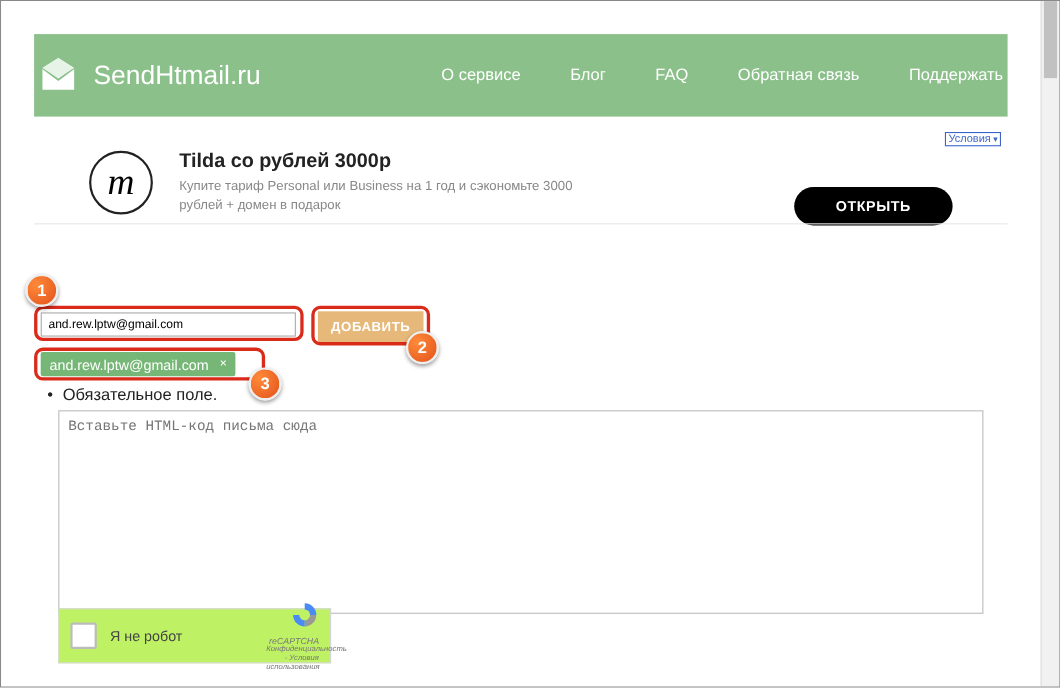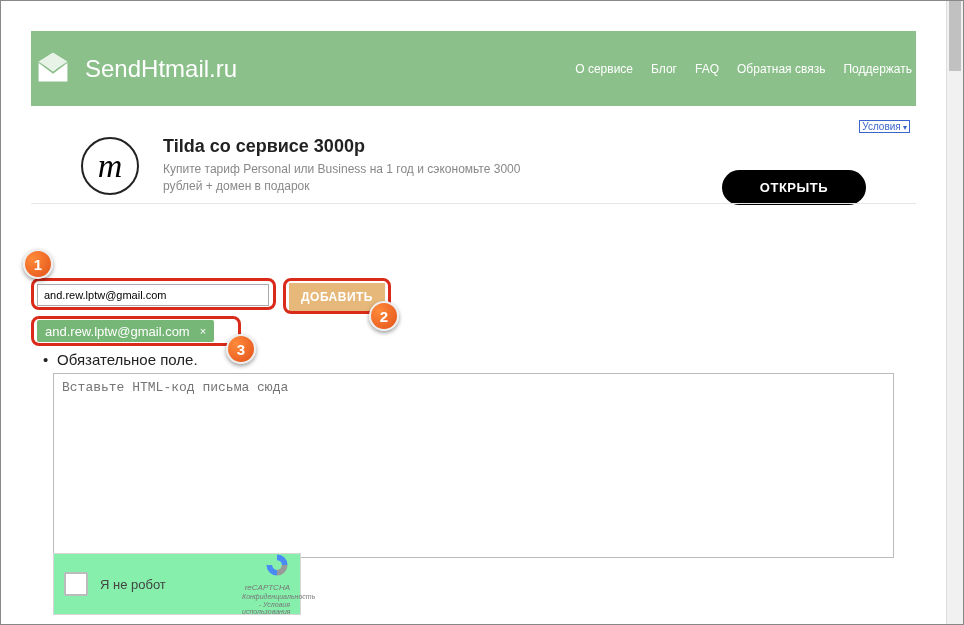--- a/index.html
+++ b/index.html
@@ -53,23 +53,24 @@
   font-size: 24px;
   font-weight: 400;
 }
 .nav {
   margin-left: auto;
   display: flex;
   gap: 18px;
 }
 .nav a {
   color: #fff;
-  font-size: 12px;
+  font-size: 15px;
   text-decoration: none;
   cursor: pointer;
+  margin-left: 27px;
 }
 
 
 .ad-region {
   position: absolute;
   left: 30px; right: 30px; top: 111px;
 }
 .ad-label {
   position: absolute;
   right: 6px; top: 8px;
@@ -214,23 +215,23 @@
   resize: none;
   font-family: "Courier New", monospace;
   font-size: 13px;
   color: #999;
   padding: 6px 8px;
 }
 
 .captcha {
   position: absolute;
   left: 22px; top: 322px;
-  width: 248px; height: 62px;
+  width: 248px; height: 50px;
   border: 1px solid #d6d6d6;
-  background: #86efac;
+  background: #bef264;
   display: flex;
   align-items: center;
   padding: 0 10px;
   gap: 12px;
 }
 .captcha-check {
   width: 24px; height: 24px;
   border: 2px solid #bcbcbc;
   background: #fff;
   border-radius: 2px;
@@ -266,21 +267,21 @@
       <a>Обратная связь</a>
       <a>Поддержать</a>
     </div>
   </div>
 
   <div class="ad-region">
     <span class="ad-label">Условия</span>
     <div class="ad-card">
       <div class="ad-logo">т</div>
       <div class="ad-text">
-        <div class="ad-title">Tilda со сервисе 3000р</div>
+        <div class="ad-title">Tilda со рублей 3000р</div>
         <div class="ad-sub">Купите тариф Personal или Business на 1 год и сэкономьте 3000 рублей + домен в подарок</div>
       </div>
       <button class="ad-cta">ОТКРЫТЬ</button>
     </div>
   </div>
   <div class="ad-border"></div>
 
   <div class="form-area">
 
     <div class="marker" id="m1">1</div>

